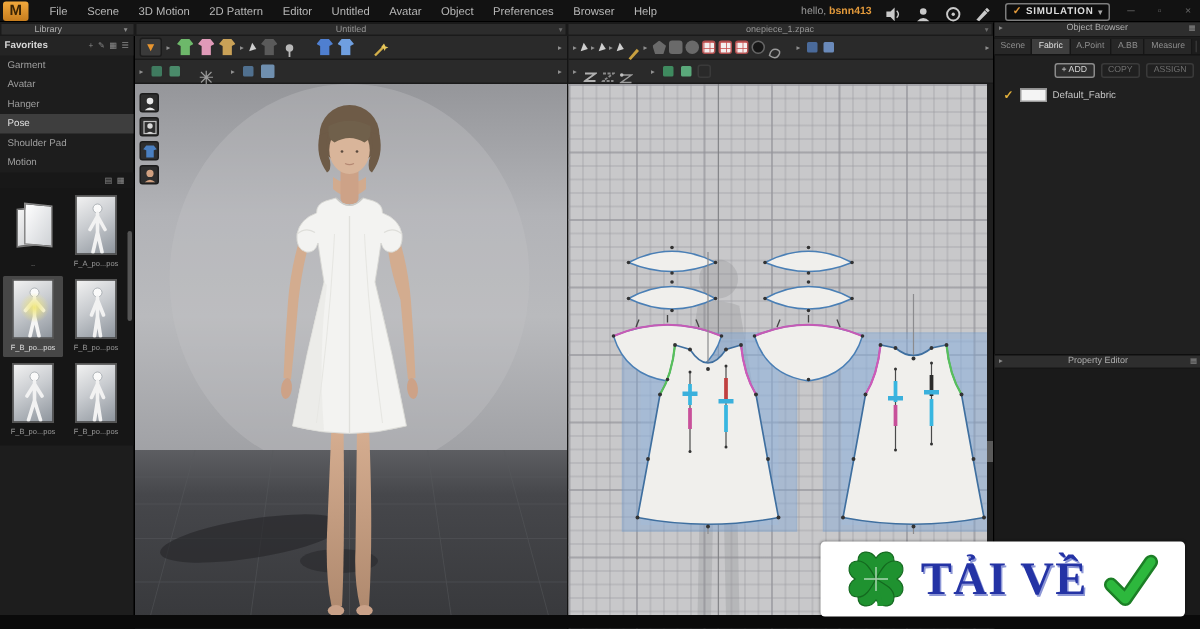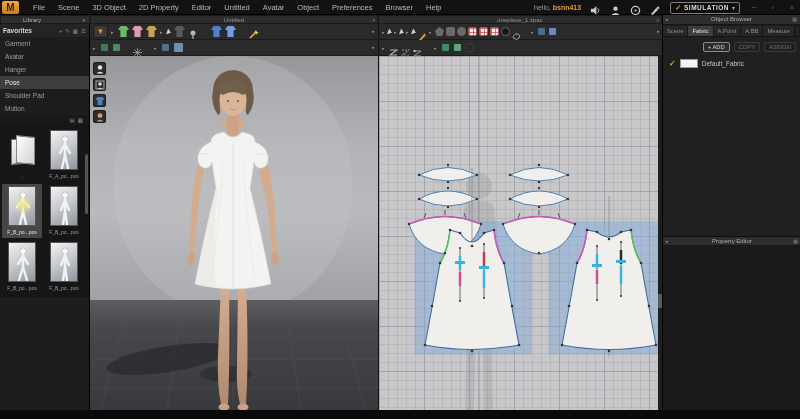--- a/index.html
+++ b/index.html
@@ -109,22 +109,22 @@
 </head>
 <body>
 
 <div class="app">
 
   <div class="menubar">
     <div class="logo">M</div>
     <nav class="menus">
       <span class="menu">File</span>
       <span class="menu">Scene</span>
-      <span class="menu">3D Object</span>
-      <span class="menu">2D Property</span>
+      <span class="menu">3D Motion</span>
+      <span class="menu">2D Pattern</span>
       <span class="menu">Editor</span>
       <span class="menu">Untitled</span>
       <span class="menu">Avatar</span>
       <span class="menu">Object</span>
       <span class="menu">Preferences</span>
       <span class="menu">Browser</span>
       <span class="menu">Help</span>
     </nav>
     <div class="mb-right">
       <span class="greet"><span>hello,</span> <span class="uname">bsnn413</span></span>
@@ -595,14 +595,31 @@
     </div>
     <div class="prophead">
       <span class="harr">▸</span>
       <span>Property Editor</span>
       <span class="hic">▦</span>
     </div>
     <div class="propbody"></div>
   </div>
 
   <div class="bottombar"></div>
+  <div class="wm">
+    <svg width="40" height="40" viewBox="0 0 40 40">
+      <g fill="#1f9230" stroke="#14691f" stroke-width=".8">
+        <path d="M20,6 C16,0 8,1 8,8 C8,14 15,17 20,20 C25,17 32,14 32,8 C32,1 24,0 20,6 Z" transform="rotate(0 20 20)"></path>
+        <path d="M20,6 C16,0 8,1 8,8 C8,14 15,17 20,20 C25,17 32,14 32,8 C32,1 24,0 20,6 Z" transform="rotate(90 20 20)"></path>
+        <path d="M20,6 C16,0 8,1 8,8 C8,14 15,17 20,20 C25,17 32,14 32,8 C32,1 24,0 20,6 Z" transform="rotate(180 20 20)"></path>
+        <path d="M20,6 C16,0 8,1 8,8 C8,14 15,17 20,20 C25,17 32,14 32,8 C32,1 24,0 20,6 Z" transform="rotate(270 20 20)"></path>
+      </g>
+      <path d="M20,20 L25,38 L21,38 Z" fill="#1f9230"></path>
+      <path d="M20,12 L20,28 M12,20 L28,20" stroke="#e8f5e9" stroke-width="1" opacity=".7"></path>
+    </svg>
+    <span class="wmtext">TẢI VỀ</span>
+    <svg width="38" height="38" viewBox="0 0 40 40">
+      <path d="M6,24 L16,34 L34,8" stroke="#1c7f26" stroke-width="10" fill="none" stroke-linecap="round" stroke-linejoin="round"></path>
+      <path d="M6,24 L16,34 L34,8" stroke="#2db83d" stroke-width="6.5" fill="none" stroke-linecap="round" stroke-linejoin="round"></path>
+    </svg>
+  </div>
 
 </div>
 
 </body></html>

